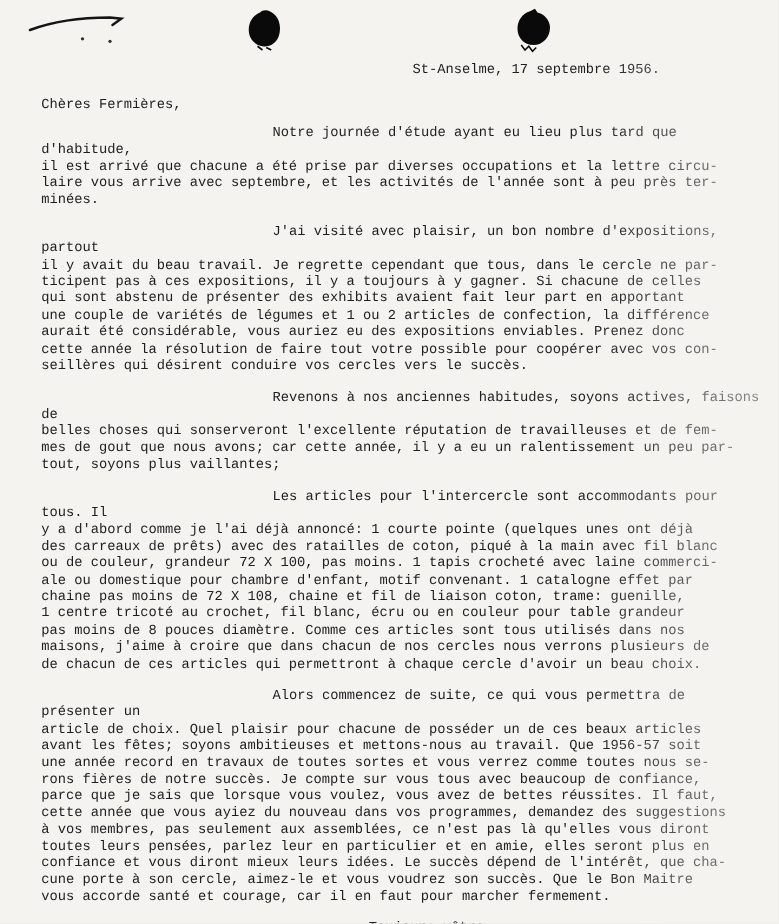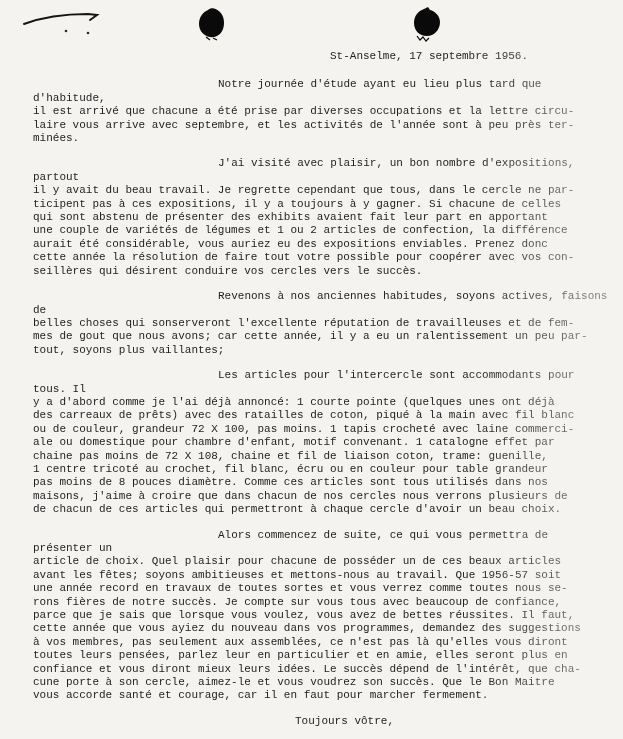--- a/index.html
+++ b/index.html
@@ -74,20 +74,21 @@
     </g>
     <g>
       <path d="M424 9 l4 -2 l2 3 c5 1 10 6 10 12 c0 8 -6 14 -13 14 c-8 0 -13 -6 -13 -13 c0 -7 4 -12 10 -14 z" fill="#0a0a0a"></path>
       <path d="M417 36 l3 4 l3 -3 l3 4 l3 -3" stroke="#0a0a0a" stroke-width="1.2" fill="none"></path>
     </g>
   </svg>
 
   <div class="content">
     <div class="dateline">St-Anselme, 17 septembre 1956.</div>
 
+    <div class="salutation">Chères Fermières,</div>
 
     <p class="para">Notre journée d'étude ayant eu lieu plus tard que d'habitude,
 il est arrivé que chacune a été prise par diverses occupations et la lettre circu-
 laire vous arrive avec septembre, et les activités de l'année sont à peu près ter-
 minées.</p>
     <p class="para">J'ai visité avec plaisir, un bon nombre d'expositions, partout
 il y avait du beau travail. Je regrette cependant que tous, dans le cercle ne par-
 ticipent pas à ces expositions, il y a toujours à y gagner. Si chacune de celles
 qui sont abstenu de présenter des exhibits avaient fait leur part en apportant
 une couple de variétés de légumes et 1 ou 2 articles de confection, la différence

